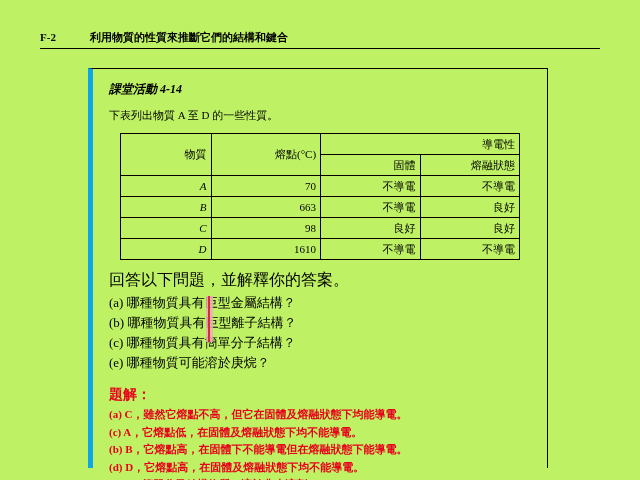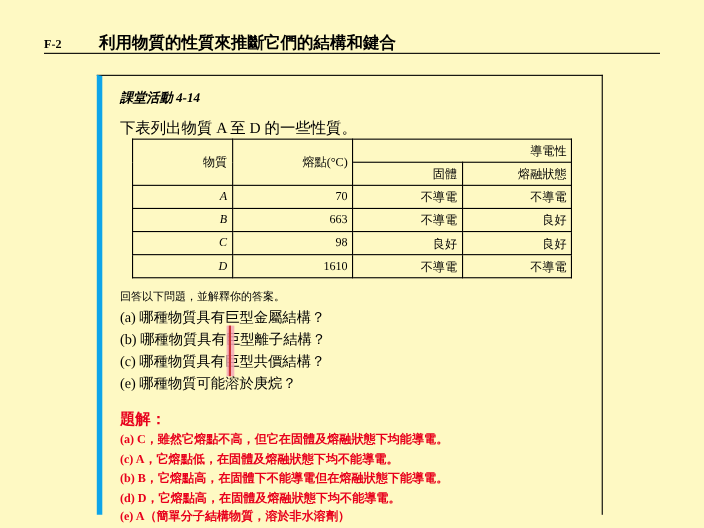--- a/index.html
+++ b/index.html
@@ -11,40 +11,40 @@
     overflow: hidden;
   }
   body {
     font-family: "Liberation Serif", "DejaVu Serif", serif;
     color: #000000;
   }
   .page {
     position: relative;
     width: 640px;
     height: 480px;
-    background: #fef9c3;
+    background: #bef264;
   }
   
   .header {
     position: absolute;
     top: 30px;
     left: 40px;
     width: 560px;
     display: flex;
     align-items: baseline;
   }
   .header-code {
     font-weight: bold;
     font-size: 11px;
     width: 50px;
     flex: 0 0 50px;
   }
   .header-title {
     font-weight: bold;
-    font-size: 15px;
+    font-size: 11px;
     font-family: "Liberation Sans", sans-serif;
   }
   .header-rule {
     position: absolute;
     top: 48px;
     left: 40px;
     width: 560px;
     height: 1px;
     background: #000000;
   }
@@ -62,21 +62,22 @@
     box-sizing: border-box;
     padding: 12px 16px 0 16px;
   }
   .activity-title {
     font-style: italic;
     font-weight: bold;
     font-size: 12px;
     margin-bottom: 10px;
   }
   .intro-line {
-    font-size: 14px;
+    font-size: 11px;
+    margin-bottom: 10px;
   }
 
   
   table.data {
     border-collapse: collapse;
     width: 400px;
     margin: 0 auto 10px auto;
     font-size: 11px;
   }
   table.data th, table.data td {
@@ -88,21 +89,21 @@
   }
   table.data th {
     font-weight: normal;
   }
   table.data td.italic {
     font-style: italic;
   }
 
   
   .q-intro {
-    font-size: 10px;
+    font-size: 16px;
     margin-top: 4px;
     margin-bottom: 3px;
   }
   .q-list {
     font-size: 13px;
     line-height: 1.45;
   }
   .q-list div {
     margin-bottom: 1px;
   }
@@ -199,21 +200,21 @@
           <td>不導電</td>
         </tr>
       </tbody>
     </table>
 
     <div class="q-intro">回答以下問題，並解釋你的答案。</div>
 
     <div class="q-list">
       <div>(a) 哪種物質具有巨型金屬結構？</div>
       <div>(b) 哪種物質具有巨型離子結構？</div>
-      <div>(c) 哪種物質具有巨型共價結構？</div>
+      <div>(c) 哪種物質具有簡單分子結構？</div>
       <div>(e) 哪種物質可能溶於庚烷？</div>
     </div>
 
     <div class="ans-title">題解：</div>
 
     <div class="ans-list">
       <div>(a) C，雖然它熔點不高，但它在固體及熔融狀態下均能導電。</div>
       <div>(c) A，它熔點低，在固體及熔融狀態下均不能導電。</div>
       <div>(b) B，它熔點高，在固體下不能導電但在熔融狀態下能導電。</div>
       <div>(d) D，它熔點高，在固體及熔融狀態下均不能導電。</div>

